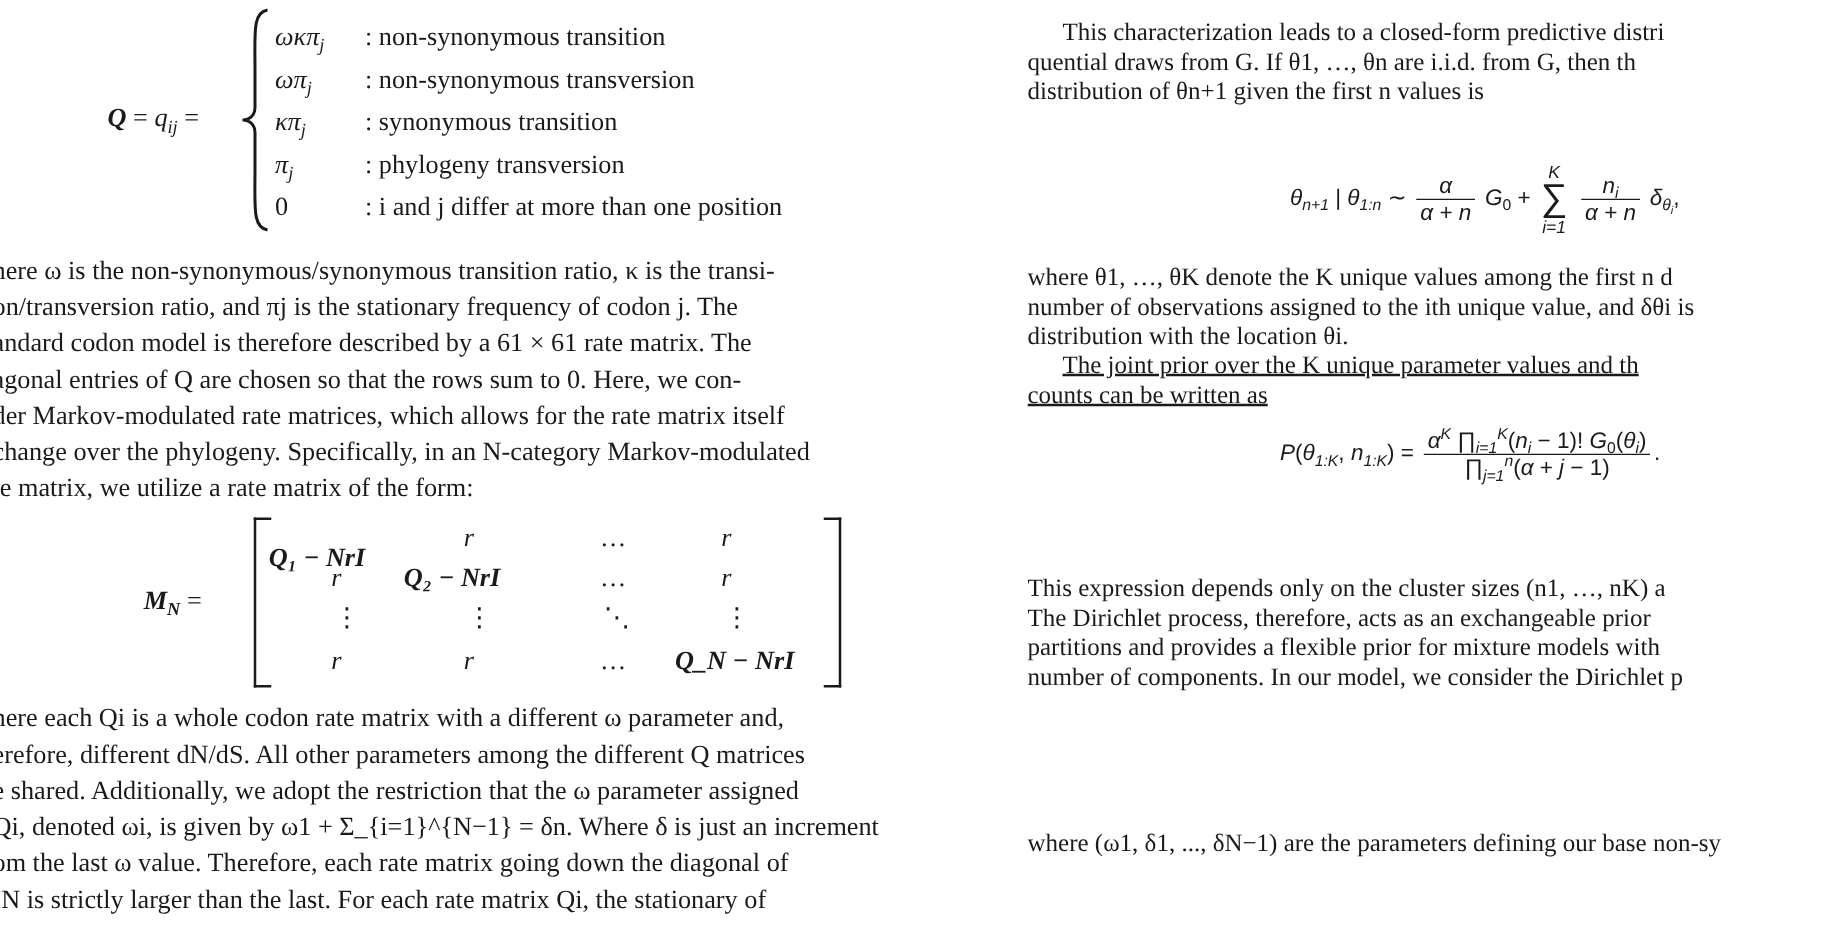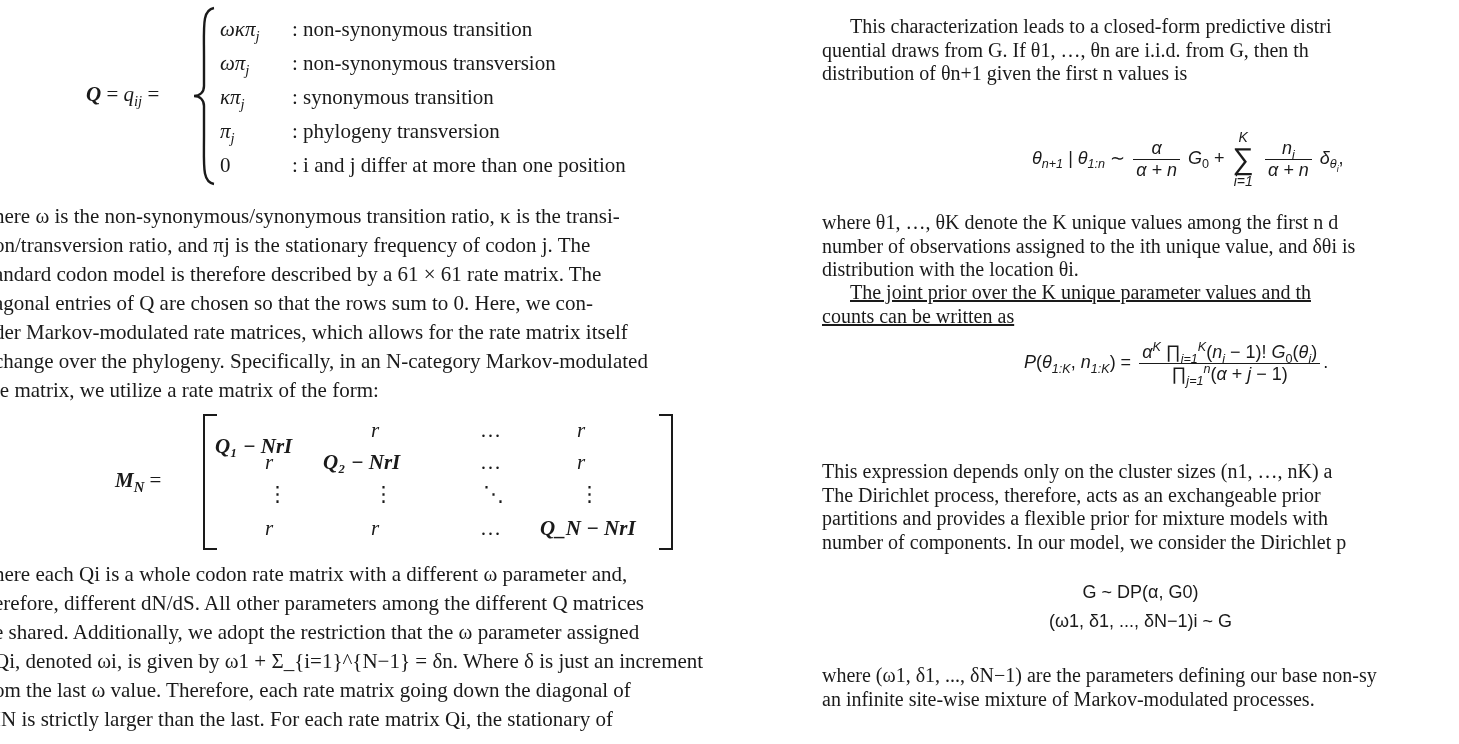--- a/index.html
+++ b/index.html
@@ -164,22 +164,17 @@
     </span>.
   </div>
 
   <div class="rpara" style="left:0px; top:437px;margin-top:23px;">
     <span class="ln">This expression depends only on the cluster sizes (n1, …, nK) a</span>
     <span class="ln">The Dirichlet process, therefore, acts as an exchangeable prior</span>
     <span class="ln">partitions and provides a flexible prior for mixture models with</span>
     <span class="ln">number of components. In our model, we consider the Dirichlet p</span>
   </div>
 
-  <div class="req" style="left:0; width:637px; top:578px; text-align:center; line-height:29px;">
-    <div>G ~ DP(α, G0)</div>
-    <div>(ω1, δ1, ..., δN−1)i ~ G</div>
-  </div>
 
   <div class="rpara" style="left:0px; top:664px;">
     <span class="ln">where (ω1, δ1, ..., δN−1) are the parameters defining our base non-sy</span>
-    <span class="ln">an infinite site-wise mixture of Markov-modulated processes.</span>
   </div>
 </div>
 
 </body></html>

